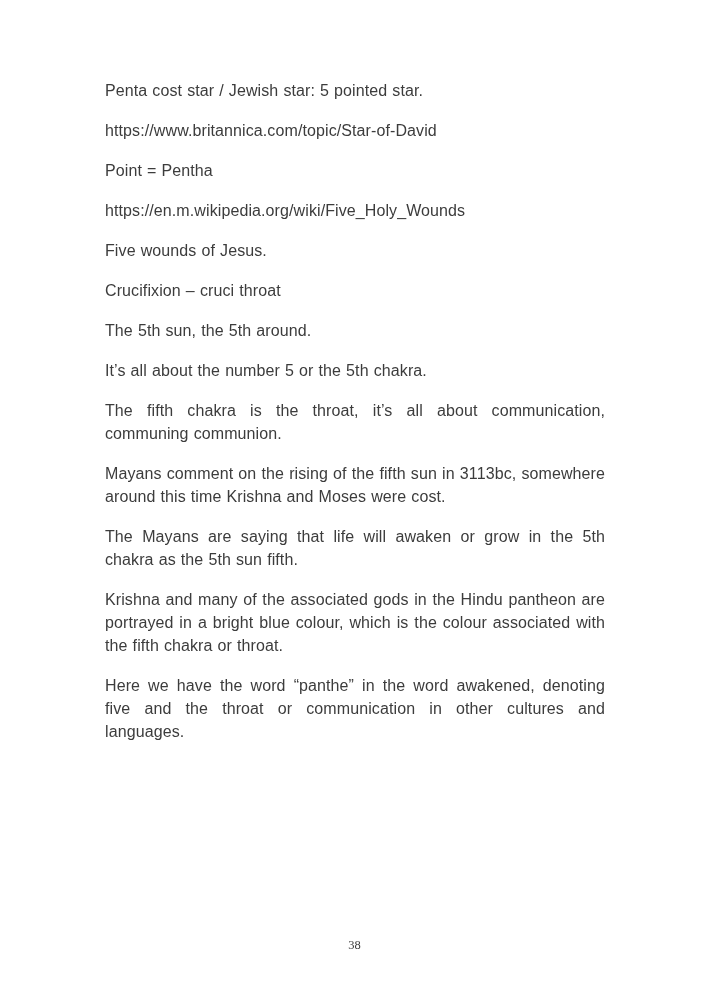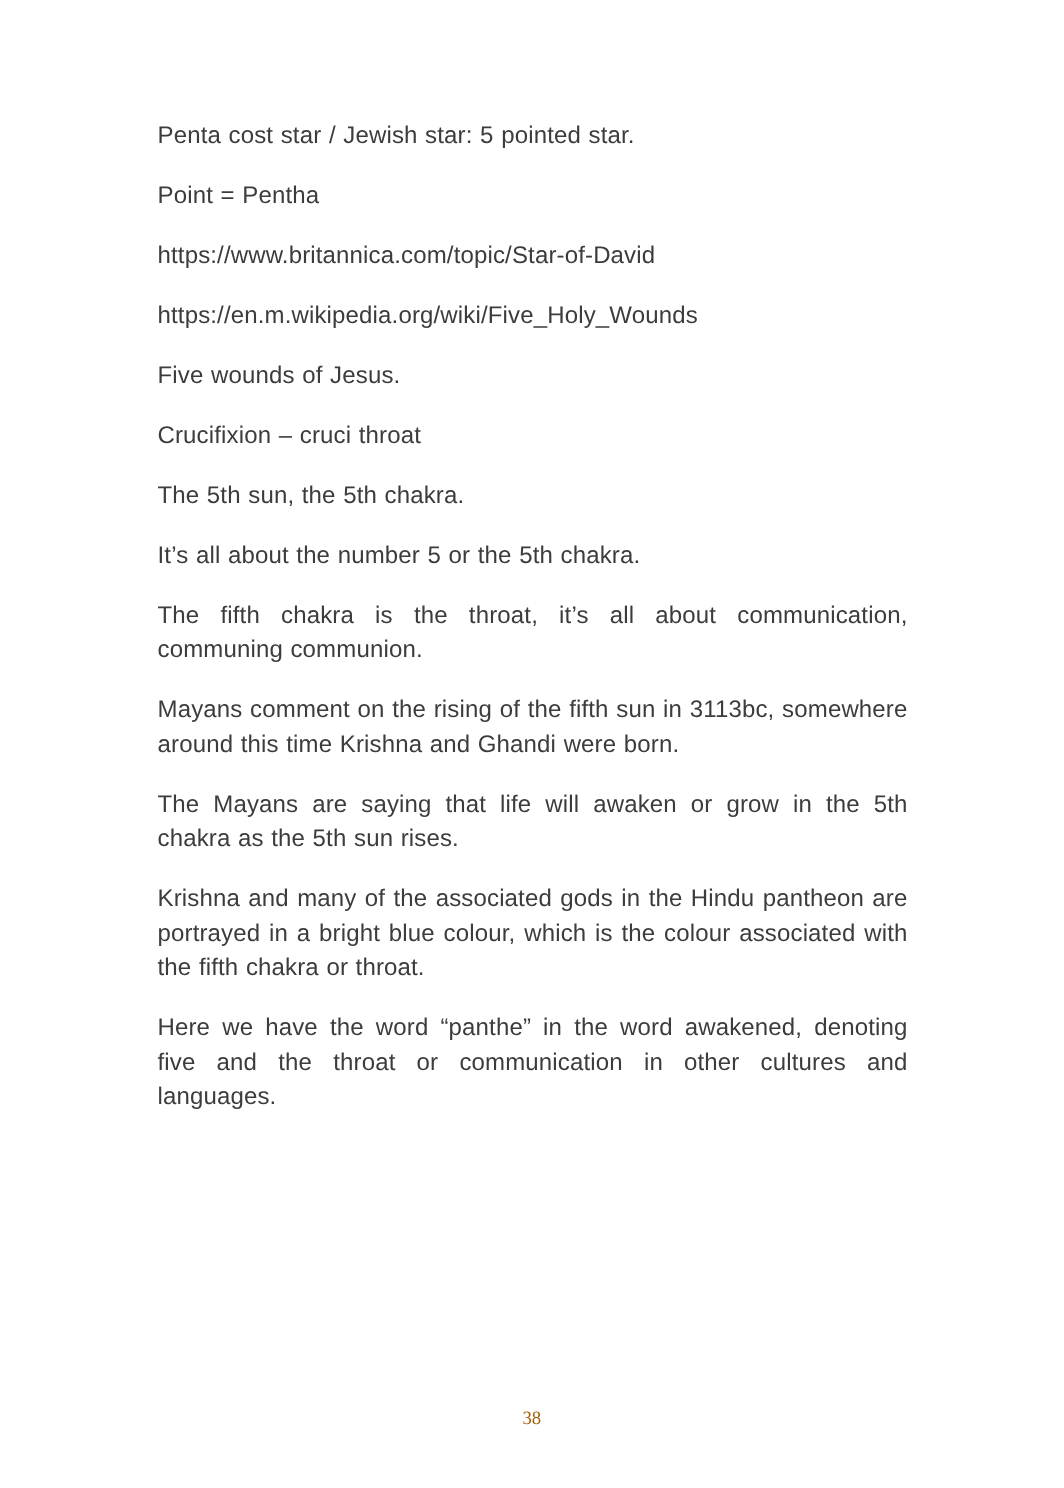--- a/index.html
+++ b/index.html
@@ -33,36 +33,36 @@
       word-spacing: 0.5px;
     }
     .page-footer {
       position: absolute;
       top: 938px;
       left: 0;
       right: 0;
       text-align: center;
       font-family: "Liberation Serif", "DejaVu Serif", serif;
       font-size: 12.5px;
-      color: #a16207;
+      color: #404040;
     }
   </style>
 </head>
 <body>
 
 <div class="page">
   <div class="content">
     <p>Penta cost star / Jewish star: 5 pointed star.</p>
+    <p>https://www.britannica.com/topic/Star-of-David</p>
     <p>Point = Pentha</p>
-    <p>https://www.britannica.com/topic/Star-of-David</p>
     <p>https://en.m.wikipedia.org/wiki/Five_Holy_Wounds</p>
     <p>Five wounds of Jesus.</p>
     <p>Crucifixion – cruci throat</p>
-    <p>The 5th sun, the 5th chakra.</p>
+    <p>The 5th sun, the 5th around.</p>
     <p>It’s all about the number 5 or the 5th chakra.</p>
     <p>The fifth chakra is the throat, it’s all about communication, communing communion.</p>
-    <p>Mayans comment on the rising of the fifth sun in 3113bc, somewhere around this time Krishna and Ghandi were born.</p>
-    <p>The Mayans are saying that life will awaken or grow in the 5th chakra as the 5th sun rises.</p>
+    <p>Mayans comment on the rising of the fifth sun in 3113bc, somewhere around this time Krishna and Moses were cost.</p>
+    <p>The Mayans are saying that life will awaken or grow in the 5th chakra as the 5th sun fifth.</p>
     <p>Krishna and many of the associated gods in the Hindu pantheon are portrayed in a bright blue colour, which is the colour associated with the fifth chakra or throat.</p>
     <p>Here we have the word “panthe” in the word awakened, denoting five and the throat or communication in other cultures and languages.</p>
   </div>
   <div class="page-footer">38</div>
 </div>
 
 </body></html>

